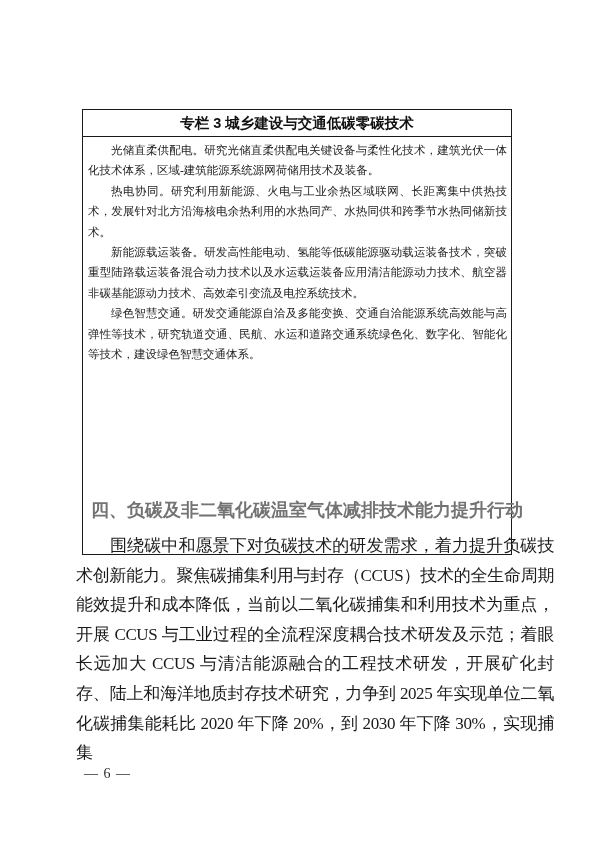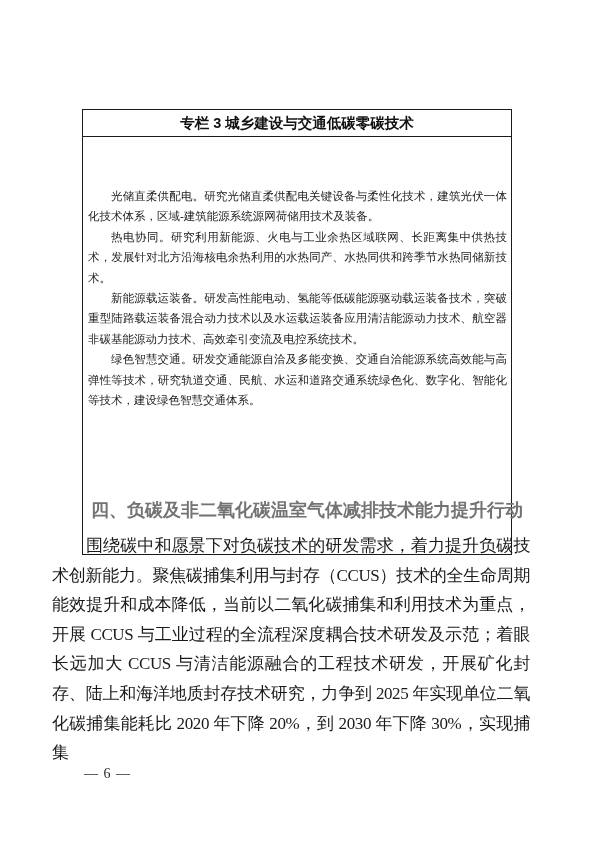--- a/index.html
+++ b/index.html
@@ -41,21 +41,20 @@
     font-size: 14.5px;
     color: #111111;
   }
   .panel-body {
     padding: 3px 4px 0 5px;
     font-size: 11.5px;
     line-height: 20.4px;
     text-align: justify;
     text-justify: inter-ideograph;
     color: #222222;
-    margin-top: 46px;
   }
   .panel-body p {
     margin: 0;
     text-indent: 2em;
   }
 
   
   .section-heading {
     position: absolute;
     left: 68px;
@@ -66,21 +65,21 @@
     font-family: "Liberation Sans", "DejaVu Sans", sans-serif;
     font-weight: bold;
     font-size: 18px;
     line-height: 28px;
     color: #737373;
   }
 
   
   .body-paragraph {
     position: absolute;
-    left: 52px;
+    left: 76px;
     top: 531px;
     width: 478px;
     margin: 0;
     font-size: 17px;
     letter-spacing: -0.4px;
     line-height: 29.6px;
     text-align: justify;
     text-justify: inter-ideograph;
     text-indent: 2em;
     color: #1a1a1a;

